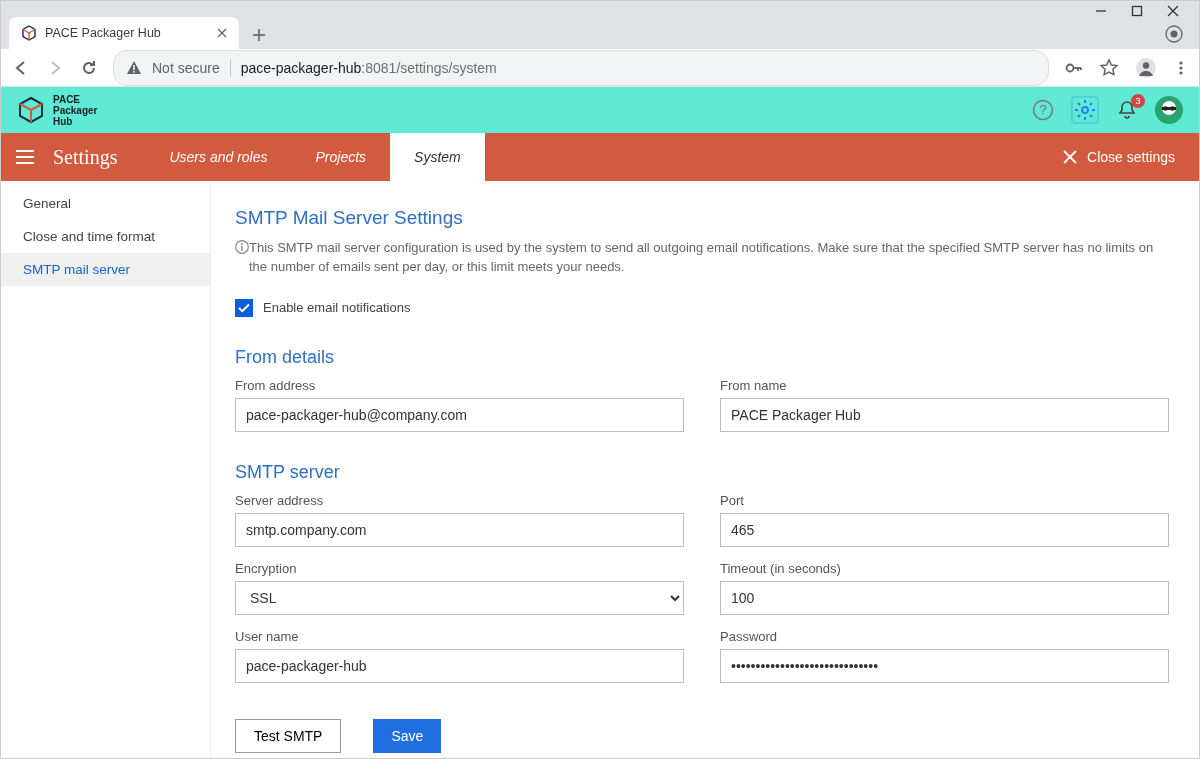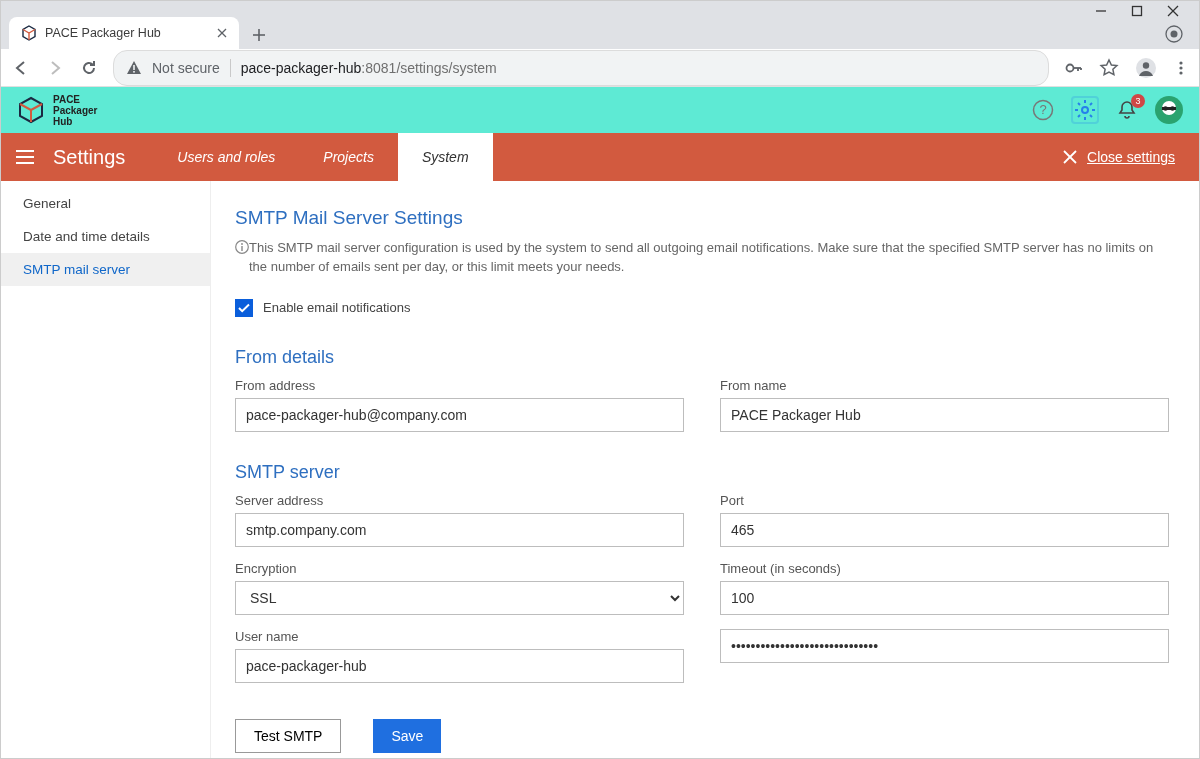--- a/index.html
+++ b/index.html
@@ -37,25 +37,25 @@
   .hdr-icon.active { color:#2680eb; border:2px solid #2680eb3d; border-radius:4px; }
   .bell { position:relative; }
   .badge { position:absolute; top:-2px; right:-4px; background:#d04646; color:#fff; font-size:9px; line-height:14px; width:14px; height:14px; border-radius:50%; text-align:center; }
 
   
   .settings-bar { height:48px; background:#d25a3f; display:flex; align-items:center; color:#fff; padding:0; }
   .ham { width:48px; display:flex; align-items:center; justify-content:center; }
   .ham-lines, .ham-lines::before, .ham-lines::after { content:""; display:block; width:18px; height:2px; background:#fff; }
   .ham-lines::before { transform:translateY(-6px); }
   .ham-lines::after { transform:translateY(4px); }
-  .settings-title { font-size:20px; padding:0 18px 0 4px; }
+  .settings-title { font-size:20px; padding:0 18px 0 4px;font-family:Liberation Serif, serif; }
   .settings-tabs { display:flex; align-self:stretch; margin-left:10px; }
   .settings-tabs .stab { display:flex; align-items:center; padding:0 24px; font-size:14px; cursor:pointer;font-style:italic; }
   .settings-tabs .stab.active { background:#fff; color:#333; }
-  .close-settings { margin-left:auto; display:flex; align-items:center; gap:10px; padding-right:24px; font-size:14px; cursor:pointer;text-decoration:underline; }
+  .close-settings { margin-left:auto; display:flex; align-items:center; gap:10px; padding-right:24px; font-size:14px; cursor:pointer; }
 
   
   .page { display:flex; height:calc(759px - 12px - 36px - 38px - 46px - 48px - 2px); }
   .sidebar { width:210px; border-right:1px solid #eee; padding-top:6px; }
   .sidebar .item { padding:9px 22px; font-size:13.5px; color:#444; cursor:pointer; }
   .sidebar .item.active { color:#1067c9; background:#f0f0f0; }
 
   .content { flex:1; padding:18px 30px 20px 24px; overflow:auto; color:#444; }
   h2.section { color:#2e6fc0; font-weight:400; font-size:19px; margin:8px 0 10px; }
   h2.section.small { font-size:18px; margin-top:30px; }
@@ -263,21 +263,21 @@
         <line x1="1" y1="1" x2="13" y2="13" stroke="#fff" stroke-width="1.8"></line>
         <line x1="13" y1="1" x2="1" y2="13" stroke="#fff" stroke-width="1.8"></line>
       </svg>
     <span>Close settings</span>
   </div>
 </div>
 
 <div class="page">
   <div class="sidebar">
     <div class="item">General</div>
-    <div class="item">Date and time details</div>
+    <div class="item">Close and time format</div>
     <div class="item active">SMTP mail server</div>
   </div>
 
   <div class="content">
     <h2 class="section">SMTP Mail Server Settings</h2>
     <div class="info">
       <span>
         <svg width="14" height="14">
             <circle cx="7" cy="7" r="6.3" fill="none" stroke="#888" stroke-width="1.2"></circle>
             <line x1="7" y1="6" x2="7" y2="11" stroke="#888" stroke-width="1.4"></line>
@@ -326,20 +326,21 @@
       </div>
       <div class="field">
         <label>Timeout (in seconds)</label>
         <input type="text" value="100" style="">
       </div>
       <div class="field">
         <label>User name</label>
         <input type="text" value="pace-packager-hub" style="">
       </div>
       <div class="field">
+        <label>Password</label>
         <input type="text" value="••••••••••••••••••••••••••••••" style="">
       </div>
     </div>
 
     <div class="btn-row">
       <button class="btn">Test SMTP</button>
       <button class="btn primary">Save</button>
     </div>
   </div>
 </div>

